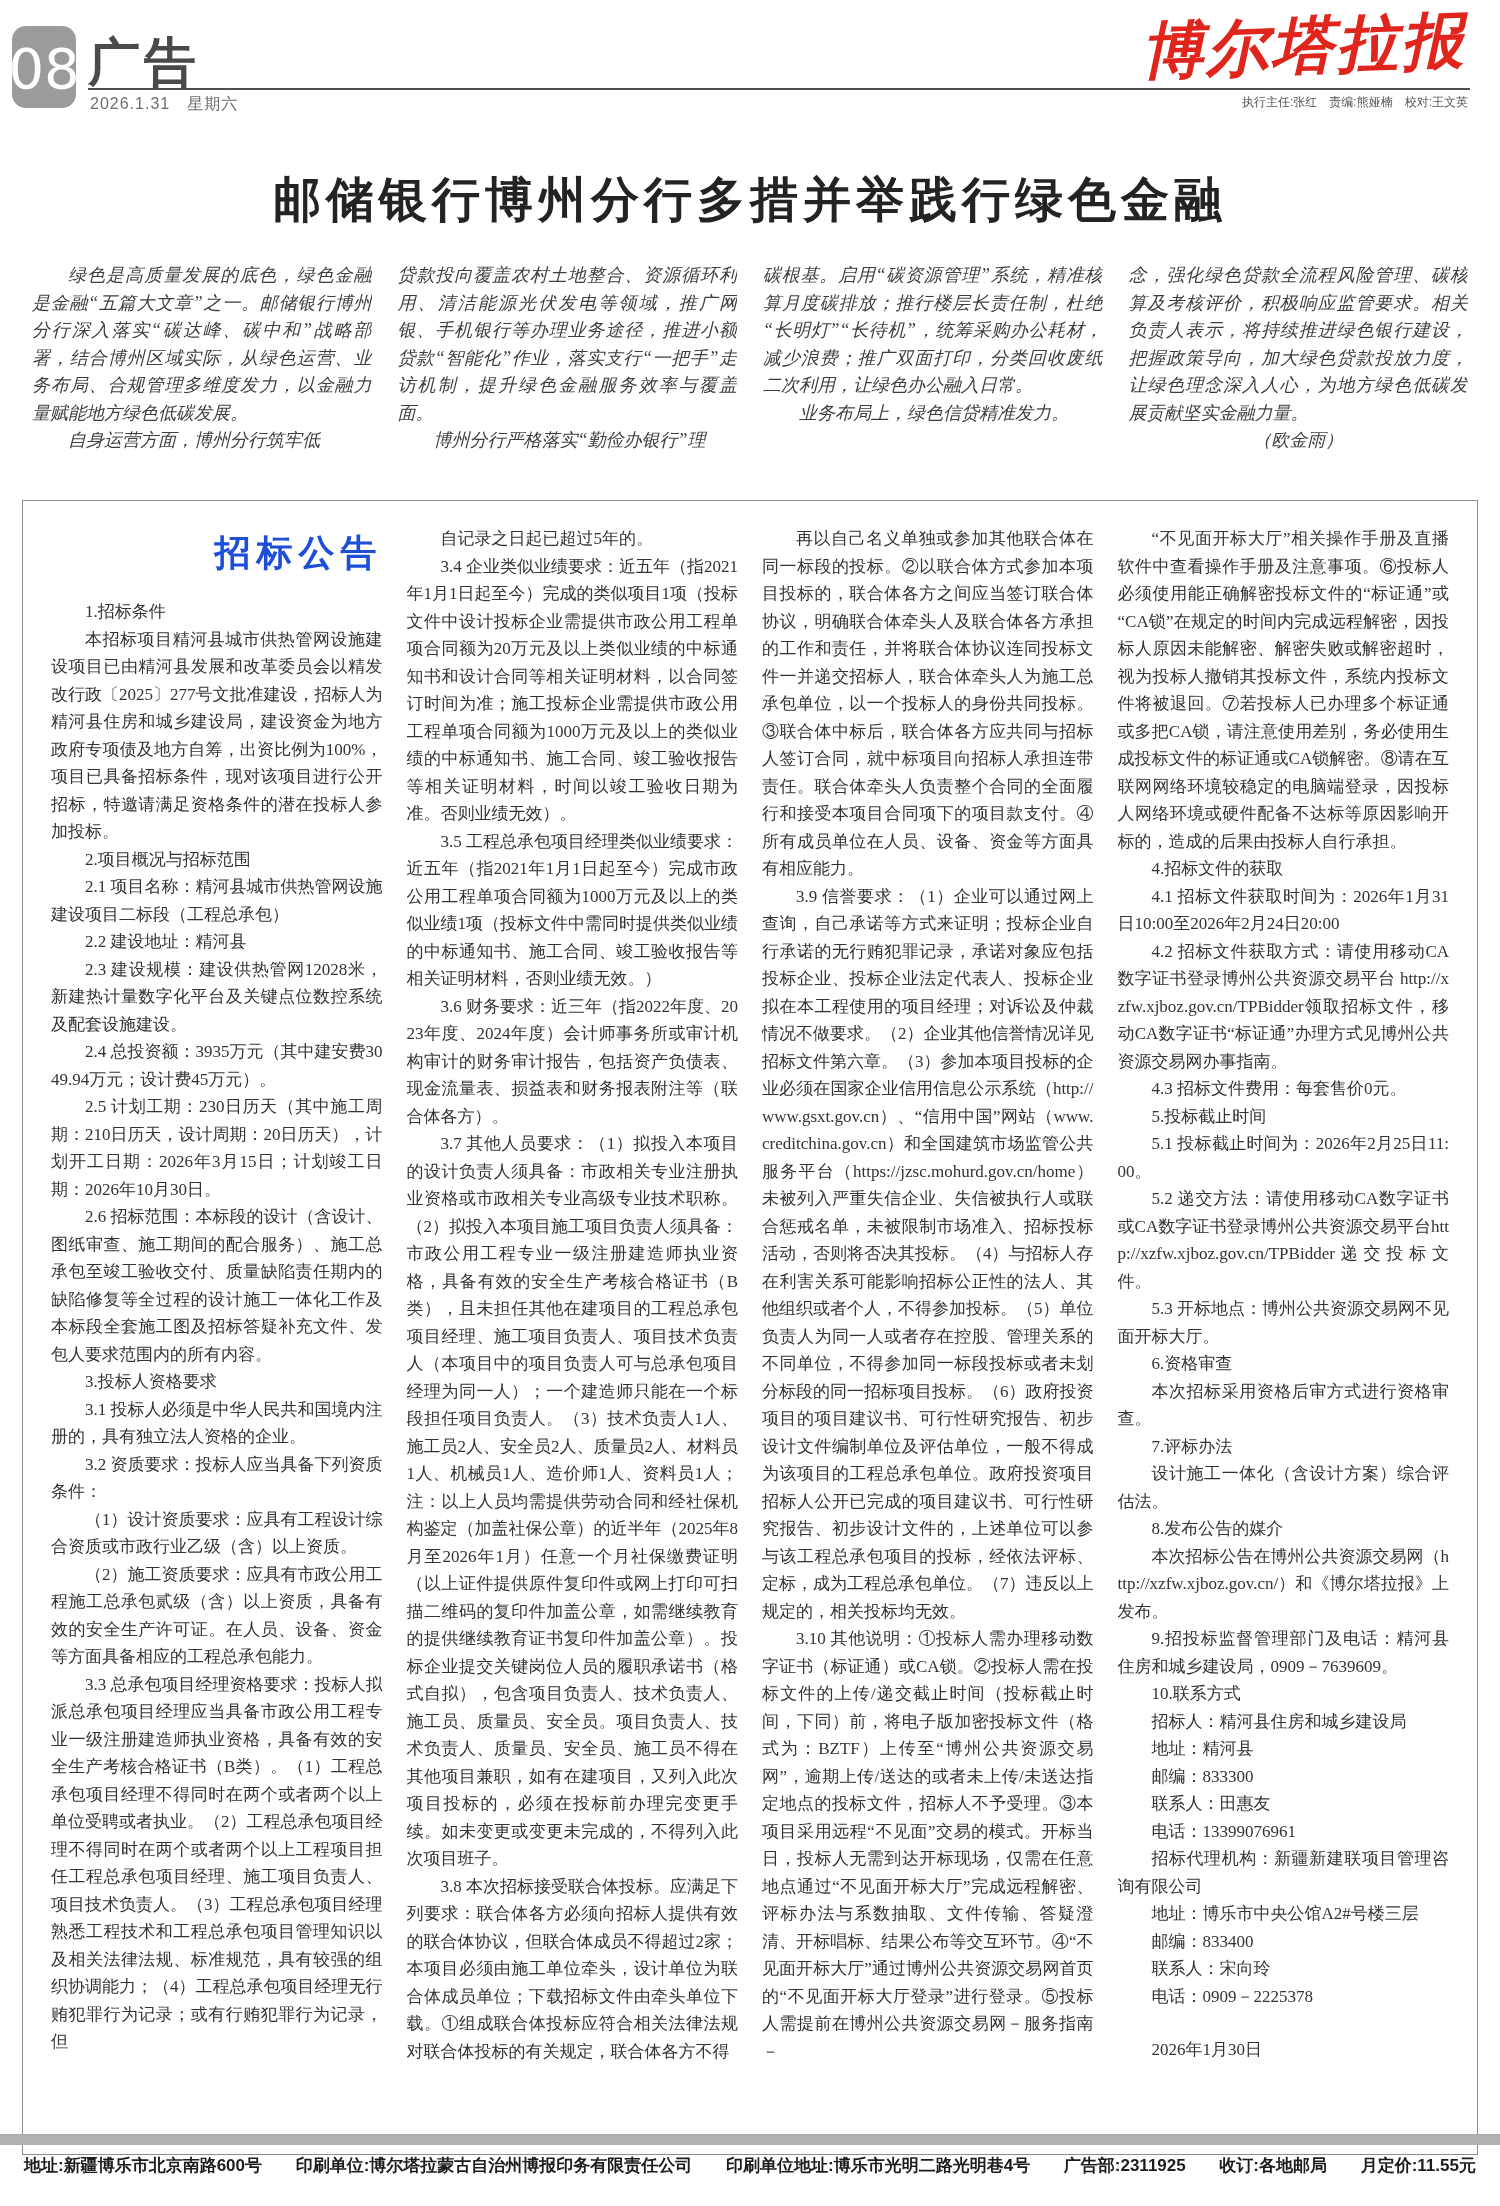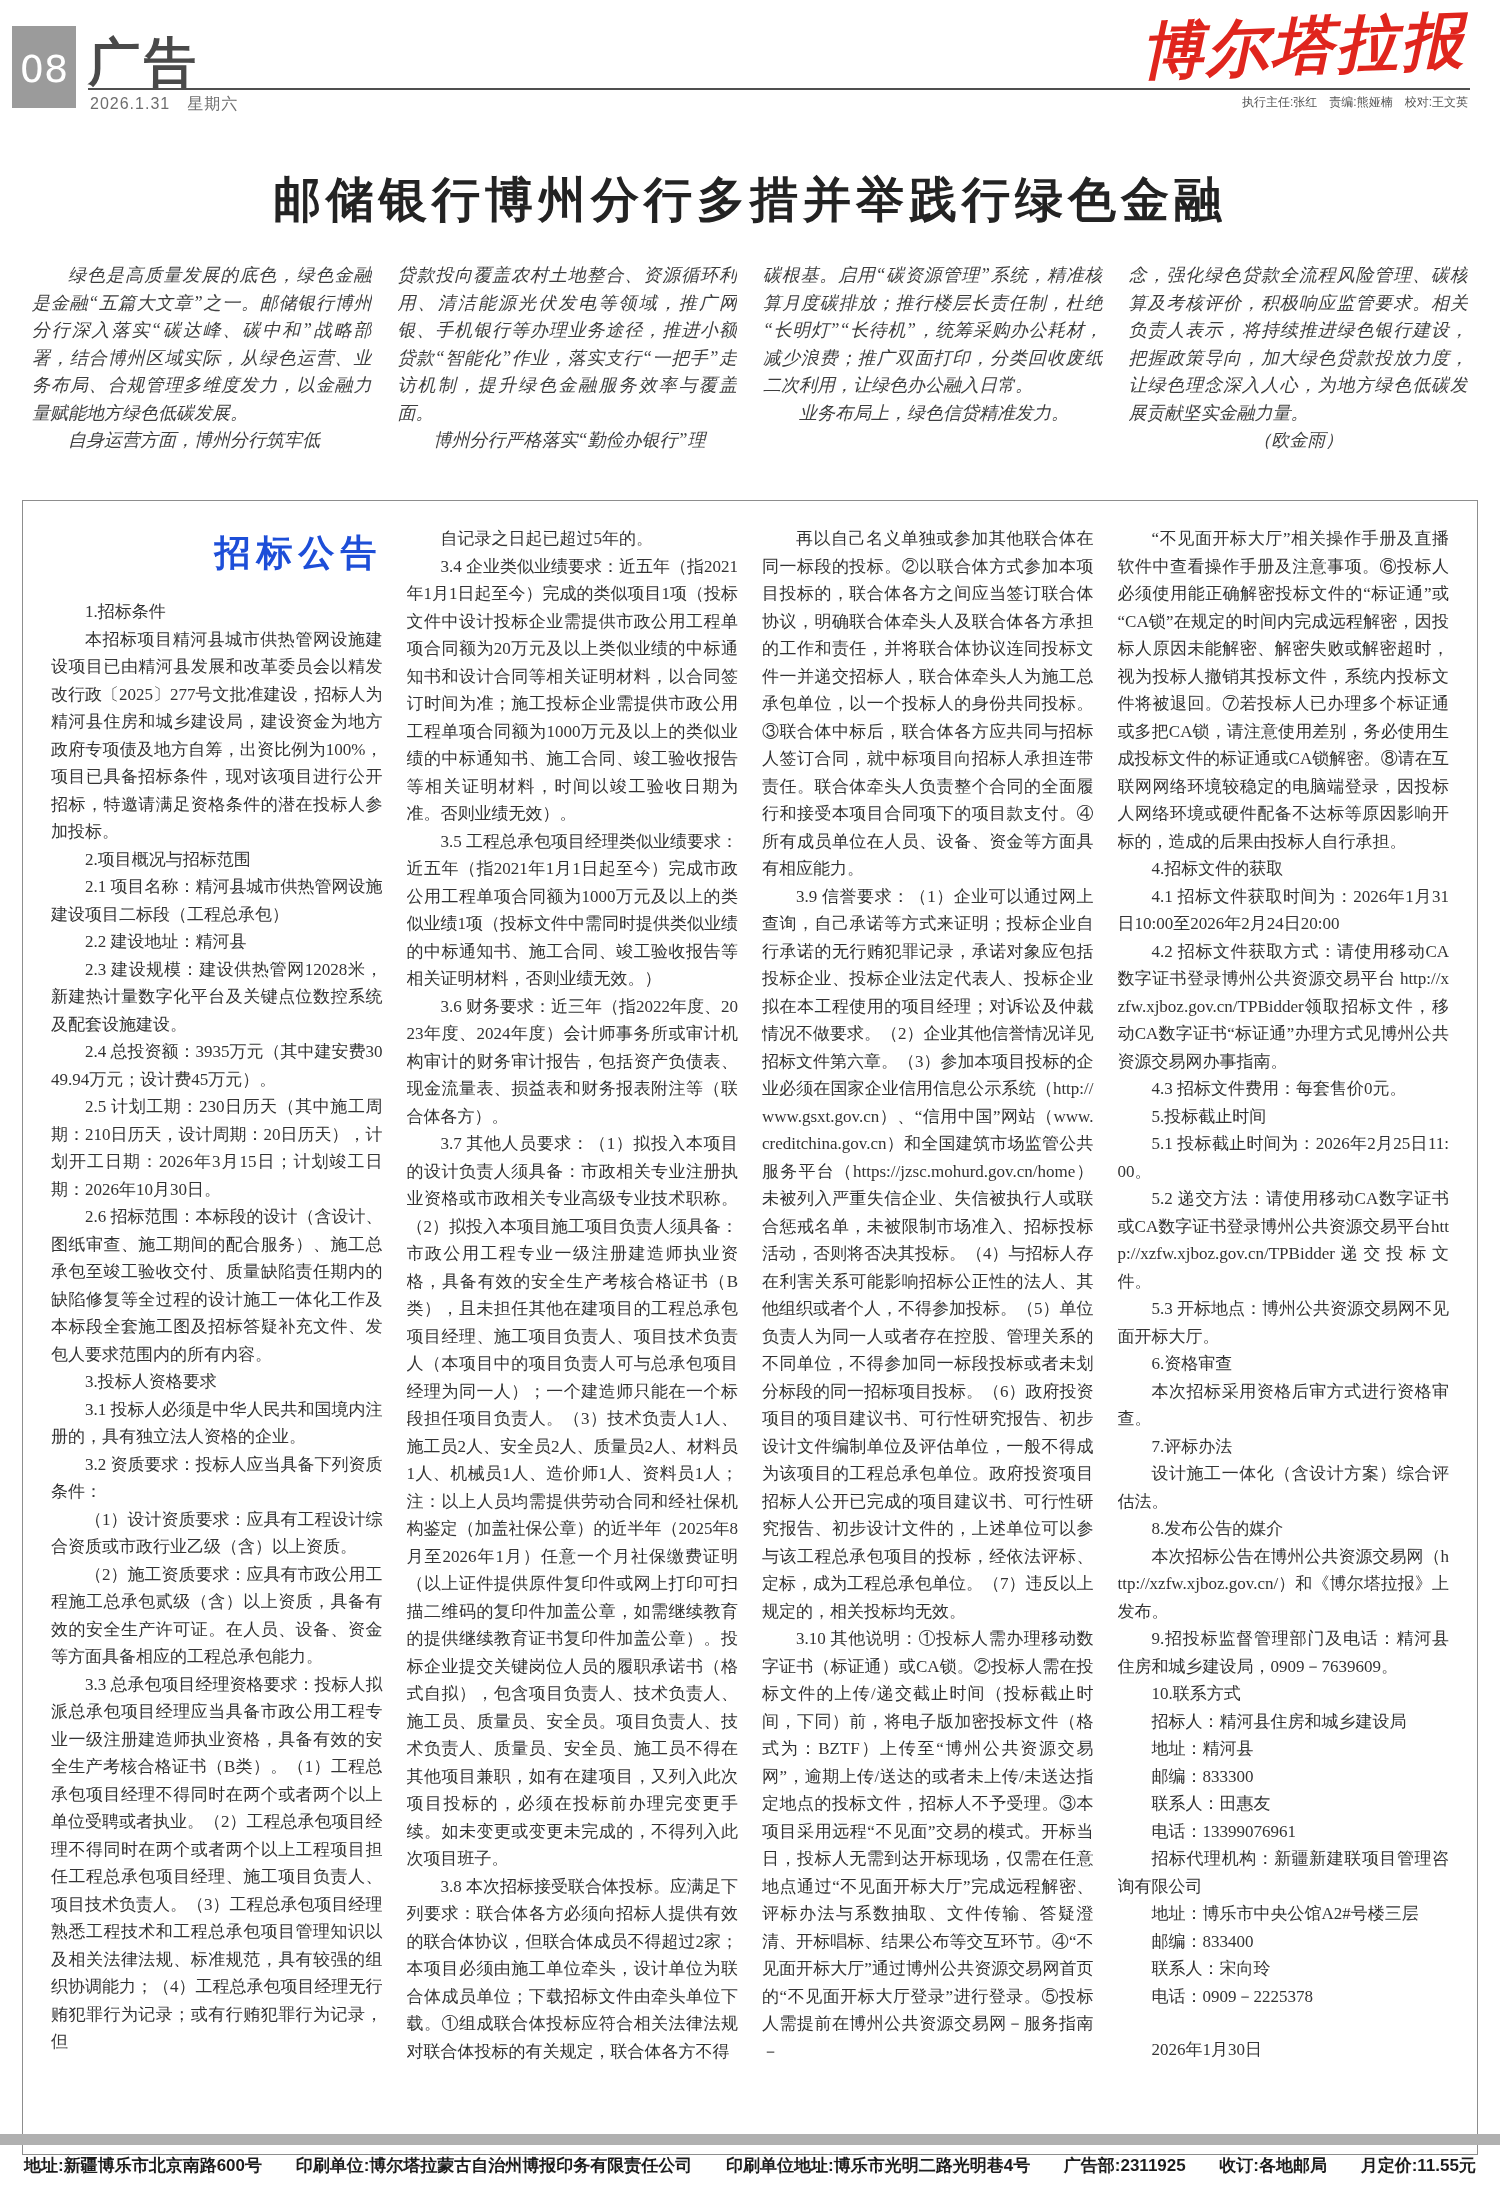--- a/index.html
+++ b/index.html
@@ -3,21 +3,21 @@
 <meta charset="utf-8">
 <style>
   html,body{margin:0;padding:0;background:#fff;}
   body{width:1500px;height:2206px;overflow:hidden;position:relative;
        font-family:"Liberation Serif","DejaVu Serif",serif;color:#3b3b3b;}
 
   
   .header{position:relative;height:118px;}
   .page-badge{position:absolute;left:12px;top:26px;width:64px;height:82px;
       background:#9b9b9b;color:#fff;display:flex;align-items:flex-end;justify-content:center;
-      font-family:"DejaVu Sans","Liberation Sans",sans-serif;font-size:38px;line-height:78px;font-weight:400;}
+      font-family:"DejaVu Sans","Liberation Sans",sans-serif;font-size:56px;line-height:78px;font-weight:400;border-radius:14px;}
   .section-title{position:absolute;left:88px;top:28px;
       font-family:"Liberation Sans","DejaVu Sans",sans-serif;font-weight:bold;
       font-size:52px;color:#4a4a4a;letter-spacing:4px;}
   .header-rule{position:absolute;left:88px;right:30px;top:88px;border-top:2px solid #4f4f4f;}
   .header-date{position:absolute;left:90px;top:94px;font-size:16px;color:#6e6e6e;
       font-family:"Liberation Sans","DejaVu Sans",sans-serif;letter-spacing:1px;}
   .masthead{position:absolute;right:34px;top:4px;font-size:62px;font-weight:bold;font-style:italic;
       color:#e0251d;letter-spacing:3px;transform:rotate(-2deg);
       font-family:"Liberation Serif","DejaVu Serif",serif;}
   .staff-line{position:absolute;right:32px;top:94px;font-size:12px;color:#555;

